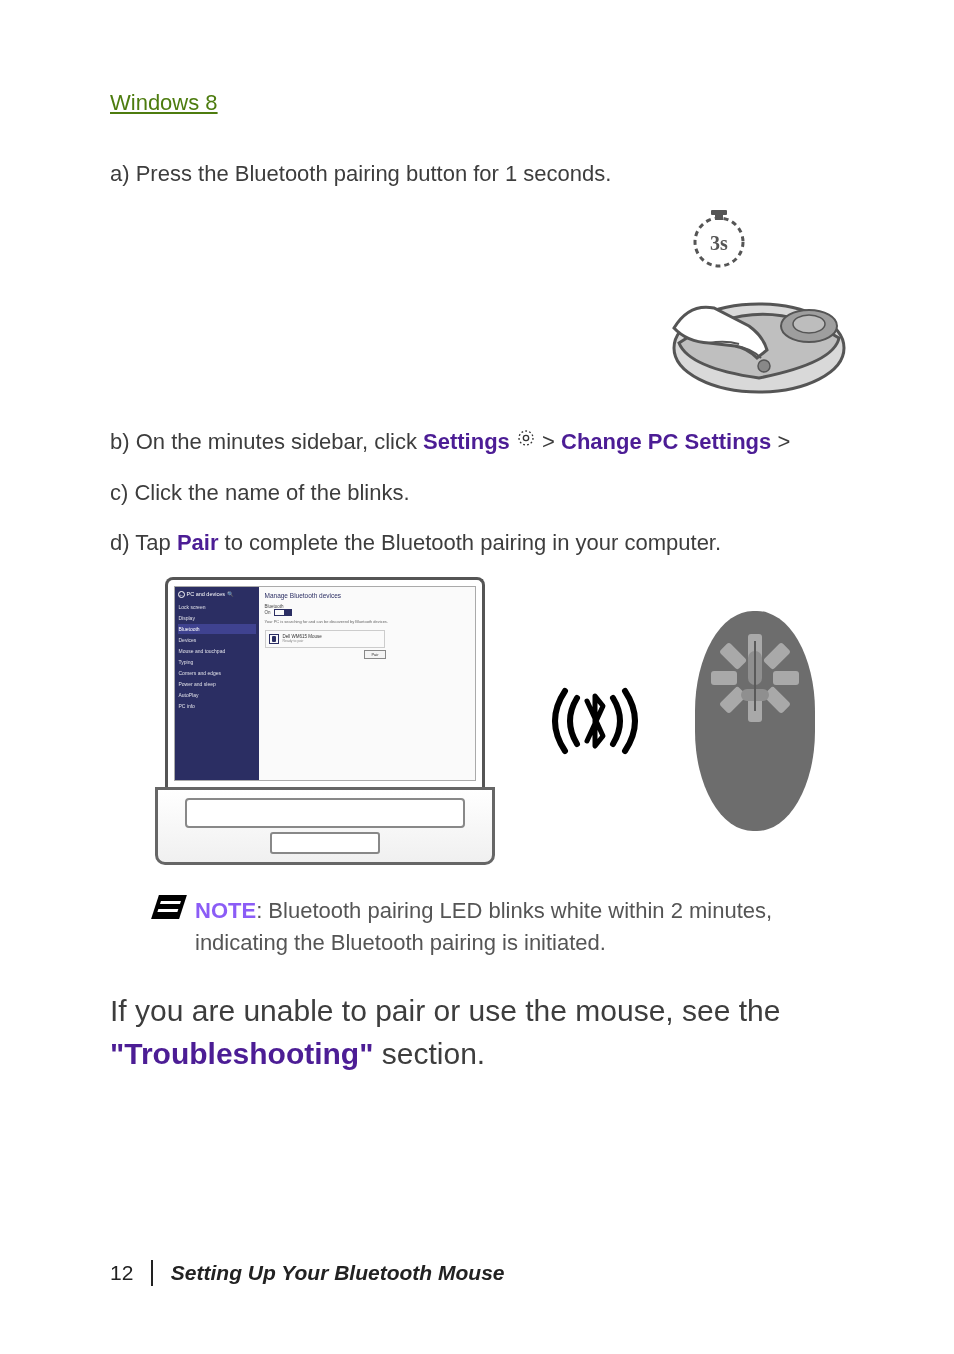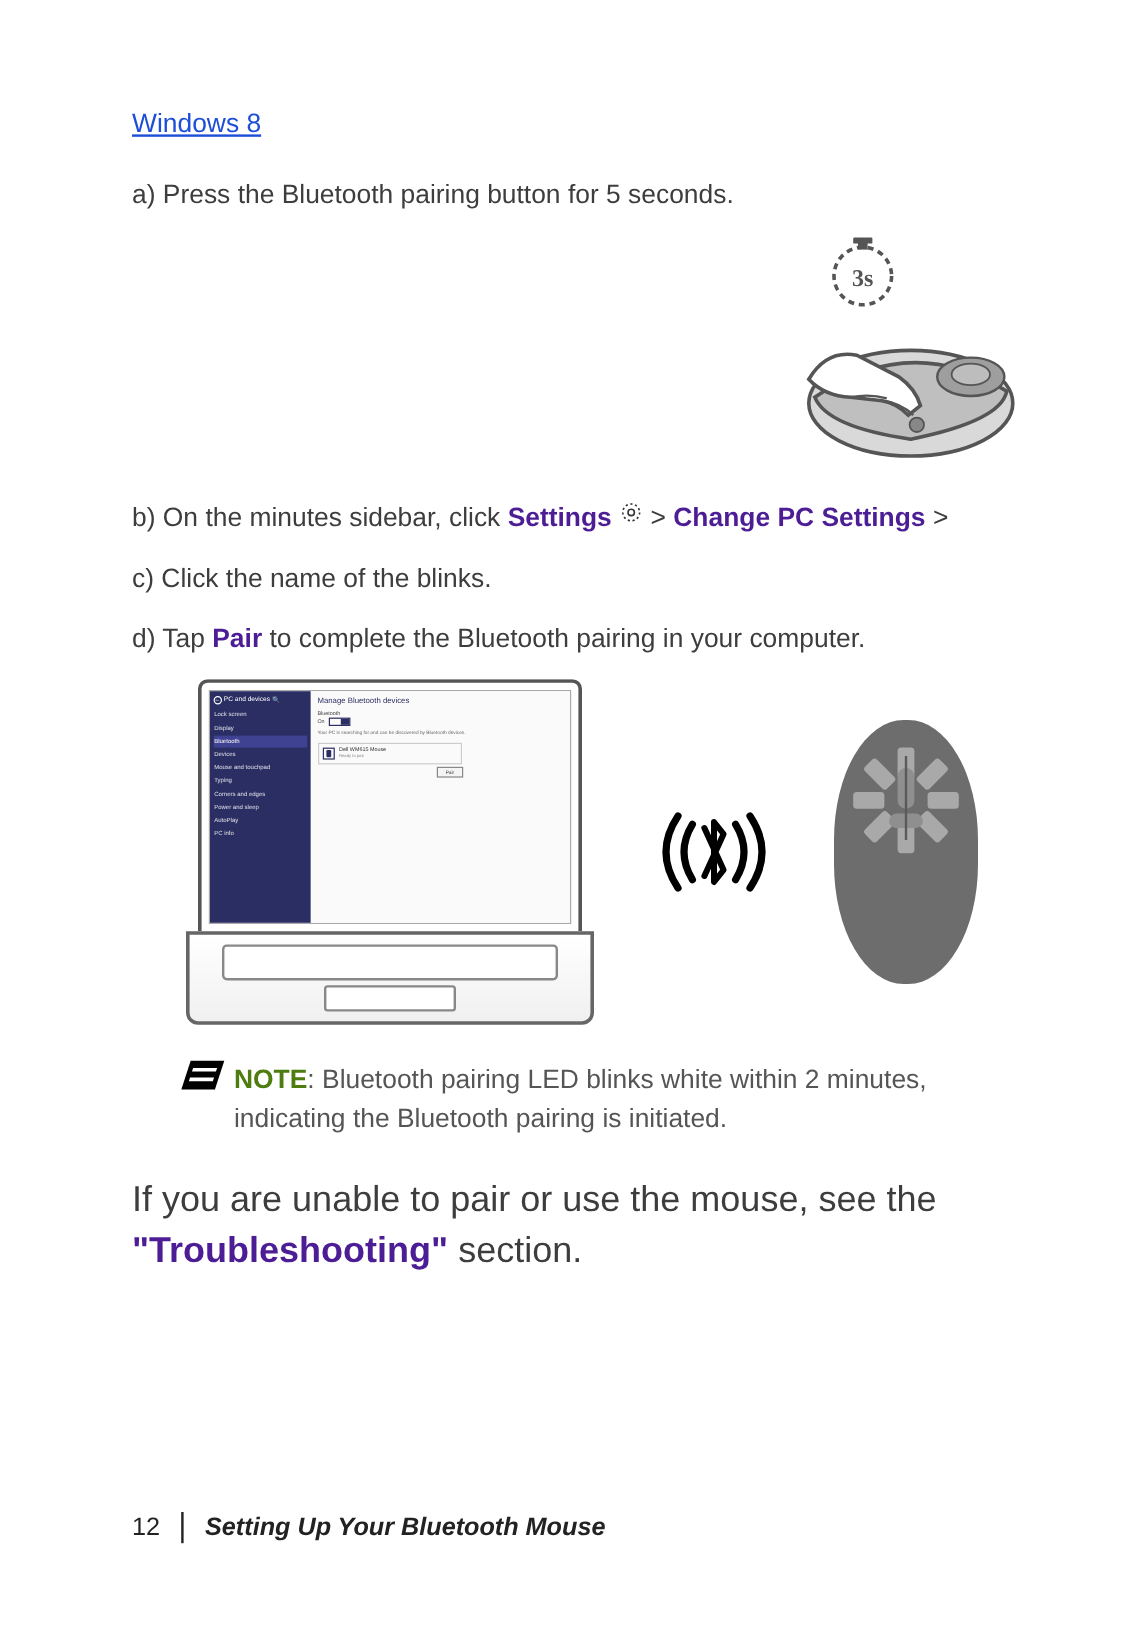--- a/index.html
+++ b/index.html
@@ -8,22 +8,22 @@
     height: 1354px;
     background: #ffffff;
     font-family: "Segoe UI", Arial, sans-serif;
     color: #3d3d3d;
     position: relative;
     padding: 90px 95px 0 110px;
   }
   .heading {
     font-size: 22px;
     text-decoration: underline;
-    margin-bottom: 30px;
-    color: #1d4ed8;
+    margin-bottom: 42px;
+    color: #4d7c0f;
   }
   .step {
     font-size: 22px;
     line-height: 1.45;
     margin-bottom: 18px;
     color: #3d3d3d;
   }
   .step .indent { padding-left: 28px; display: block; }
   .bold { font-weight: 700; color: #4c1d95; }
   .fig { text-align: right; margin: 10px 0 24px; font-family: Liberation Serif, serif; }
@@ -47,21 +47,21 @@
     position: relative;
     transform: skewX(-18deg);
     flex: 0 0 28px;
   }
   .note-icon::before, .note-icon::after {
     content: ""; position: absolute; background: #fff; height: 3px; left: 4px; right: 4px;
   }
   .note-icon::before { top: 6px; }
   .note-icon::after { top: 14px; }
   .note-text { font-size: 22px; line-height: 1.45; color: #555; }
-  .note-text .bold { color: #4d7c0f; }
+  .note-text .bold { color: #8b5cf6; }
   .trouble { font-size: 30px; line-height: 1.45; color: #3d3d3d; margin-top: 6px; }
   .footer {
     position: absolute;
     bottom: 68px;
     left: 110px;
     font-size: 21px;
     color: #222;
     display: flex;
     align-items: center;
     gap: 18px;
@@ -198,21 +198,21 @@
     border-radius: 3px;
   }
 </style>
 </head>
 <body>
 
 <div class="heading">Windows 8</div>
 
 <div class="step">
   <span>a)</span>
-  <span>Press the Bluetooth pairing button for 5 seconds.</span>
+  <span>Press the Bluetooth pairing button for 1 seconds.</span>
 </div>
 
 <div class="fig">
   <svg width="220" height="190" viewBox="0 0 220 190">
 
     <g>
       <circle cx="80" cy="34" r="24" fill="none" stroke="#555" stroke-width="3" stroke-dasharray="5 4"></circle>
       <rect x="76" y="6" width="8" height="6" fill="#555"></rect>
       <rect x="72" y="2" width="16" height="5" rx="1" fill="#555"></rect>
       <text x="80" y="42" text-anchor="middle" font-size="20" font-weight="700" fill="#555">3s</text>

